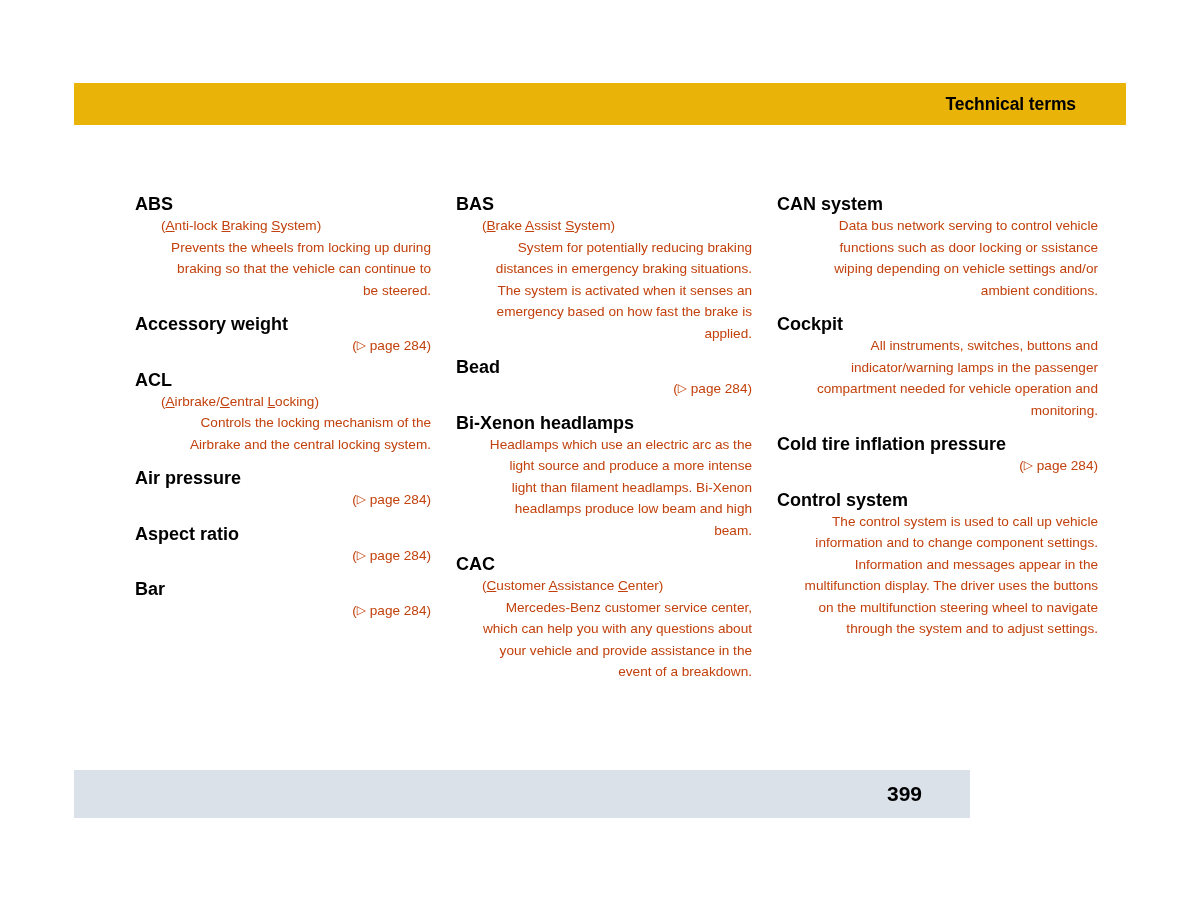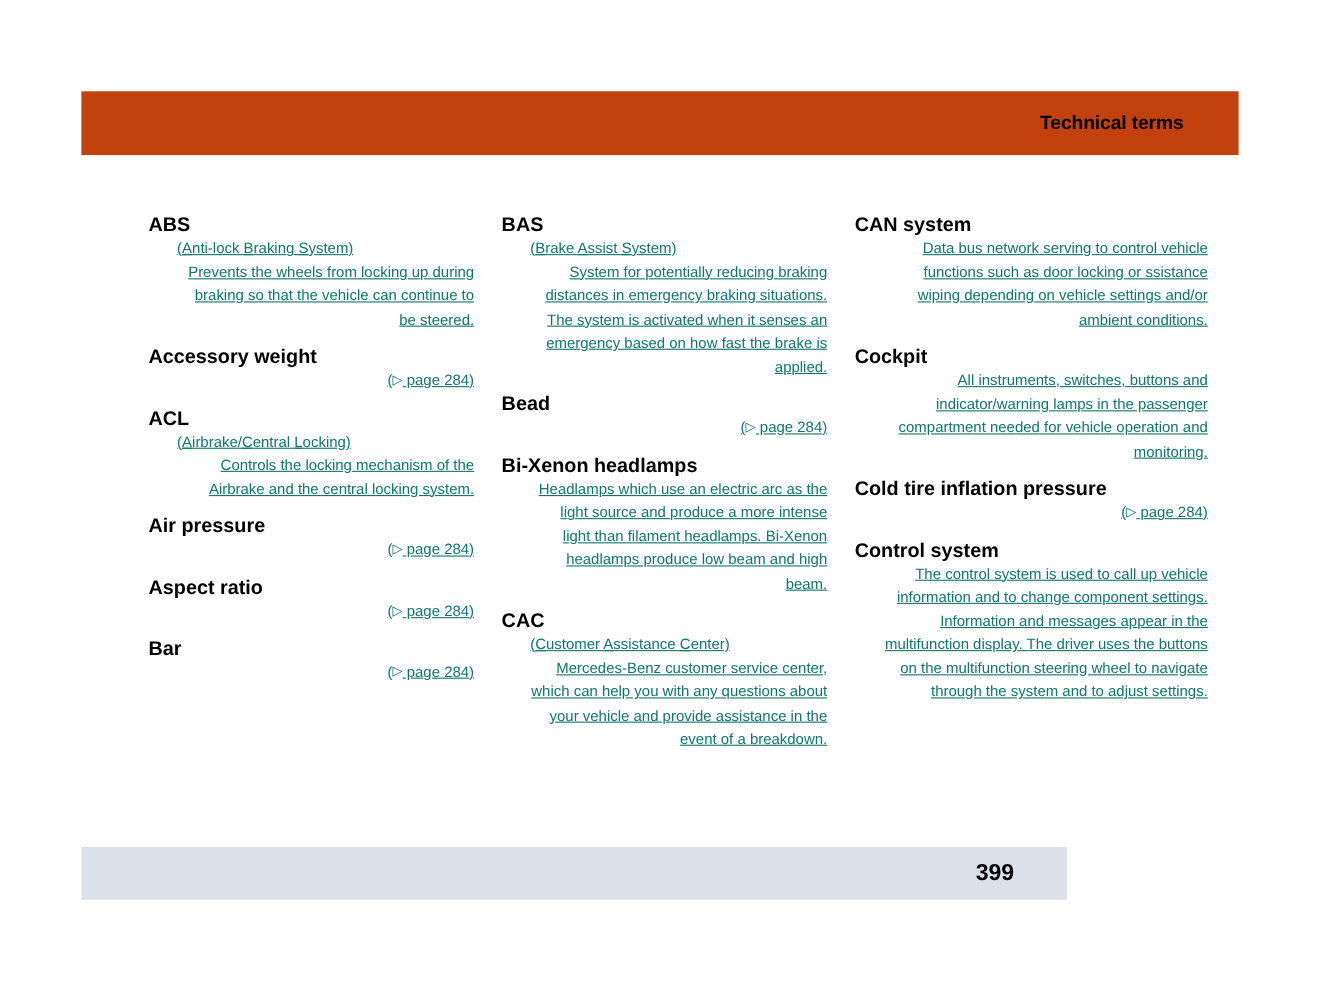--- a/index.html
+++ b/index.html
@@ -23,22 +23,22 @@
     width: 1200px;
     height: 900px;
   }
 
   
   .header-bar {
     position: absolute;
     left: 74px;
     top: 83px;
     width: 1052px;
-    height: 58px;
-    background: #c2410c;
+    height: 42px;
+    background: #eab308;
     box-sizing: border-box;
   }
   .header-title {
     position: absolute;
     right: 50px;
     top: 50%;
     transform: translateY(-50%);
     font-size: 17.5px;
     font-weight: bold;
     letter-spacing: -0.1px;
@@ -95,22 +95,21 @@
     font-weight: bold;
     line-height: 20.5px;
     color: #000;
     margin: 0 0 0.5px 0;
   }
 
   .detail {
     padding-left: 26px;
     font-size: 13.6px;
     line-height: 21.5px;
-    color: #0f766e;
-    text-decoration: underline;
+    color: #c2410c;
   }
 
   .expansion {
     display: block;
     white-space: nowrap;
   }
   .expansion u {
     text-decoration: underline;
     text-underline-offset: 1px;
   }

